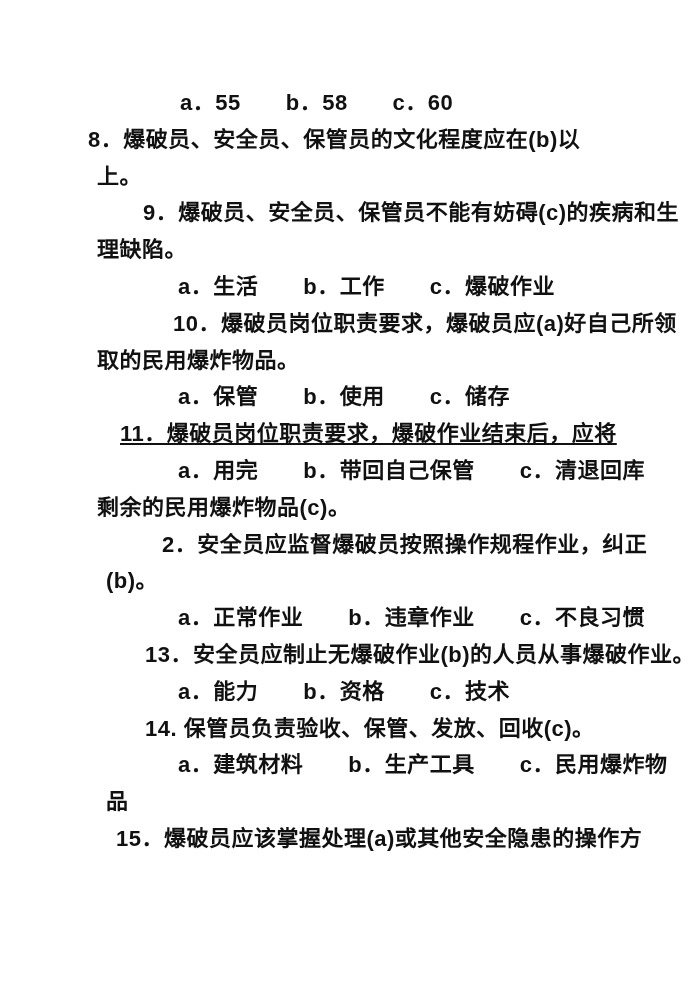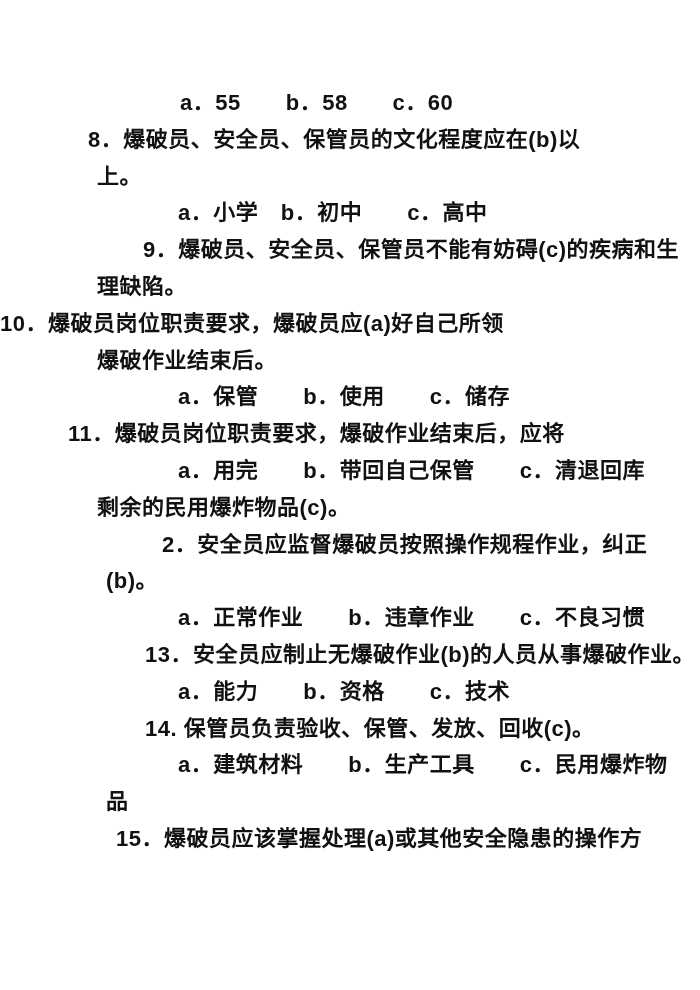--- a/index.html
+++ b/index.html
@@ -32,39 +32,39 @@
     color: #111111;
     white-space: nowrap;
     letter-spacing: 0.5px;
   }
   
   .ind-opt   { margin-left: 178px; }
   .ind-opt2  { margin-left: 180px; }
   .ind-q143  { margin-left: 143px; }
   .ind-q145  { margin-left: 145px; }
   .ind-q152  { margin-left: 116px; }
-  .ind-q160  { margin-left: 68px; }
+  .ind-q160  { margin-left: 120px; text-decoration: underline; }
   .ind-q162  { margin-left: 162px; }
-  .ind-q173  { }
+  .ind-q173  { margin-left: 173px; }
   .ind-q180  { margin-left: 88px; }
   .ind-cont  { margin-left: 97px; }
   .ind-cont2 { margin-left: 106px; }
 </style>
 </head>
 <body>
 
 <main class="page">
   <p class="ln ind-opt2">a．55　　b．58　　c．60</p>
   <p class="ln ind-q180">8．爆破员、安全员、保管员的文化程度应在(b)以</p>
   <p class="ln ind-cont">上。</p>
-  <p class="ln ind-opt">a．小学　b．初中　　c．高中</p>
   <p class="ln ind-q143">9．爆破员、安全员、保管员不能有妨碍(c)的疾病和生</p>
   <p class="ln ind-cont">理缺陷。</p>
+  <p class="ln ind-opt">a．生活　　b．工作　　c．爆破作业</p>
   <p class="ln ind-q173">10．爆破员岗位职责要求，爆破员应(a)好自己所领</p>
-  <p class="ln ind-cont">爆破作业结束后。</p>
+  <p class="ln ind-cont">取的民用爆炸物品。</p>
   <p class="ln ind-opt">a．保管　　b．使用　　c．储存</p>
   <p class="ln ind-q160">11．爆破员岗位职责要求，爆破作业结束后，应将</p>
   <p class="ln ind-opt">a．用完　　b．带回自己保管　　c．清退回库</p>
   <p class="ln ind-cont">剩余的民用爆炸物品(c)。</p>
   <p class="ln ind-q162">2．安全员应监督爆破员按照操作规程作业，纠正</p>
   <p class="ln ind-cont2">(b)。</p>
   <p class="ln ind-opt">a．正常作业　　b．违章作业　　c．不良习惯</p>
   <p class="ln ind-q145">13．安全员应制止无爆破作业(b)的人员从事爆破作业。</p>
   <p class="ln ind-opt">a．能力　　b．资格　　c．技术</p>
   <p class="ln ind-q145">14. 保管员负责验收、保管、发放、回收(c)。</p>

